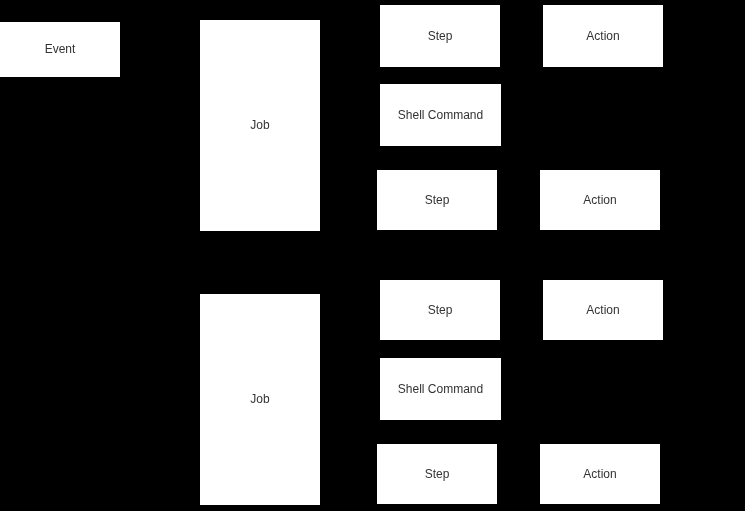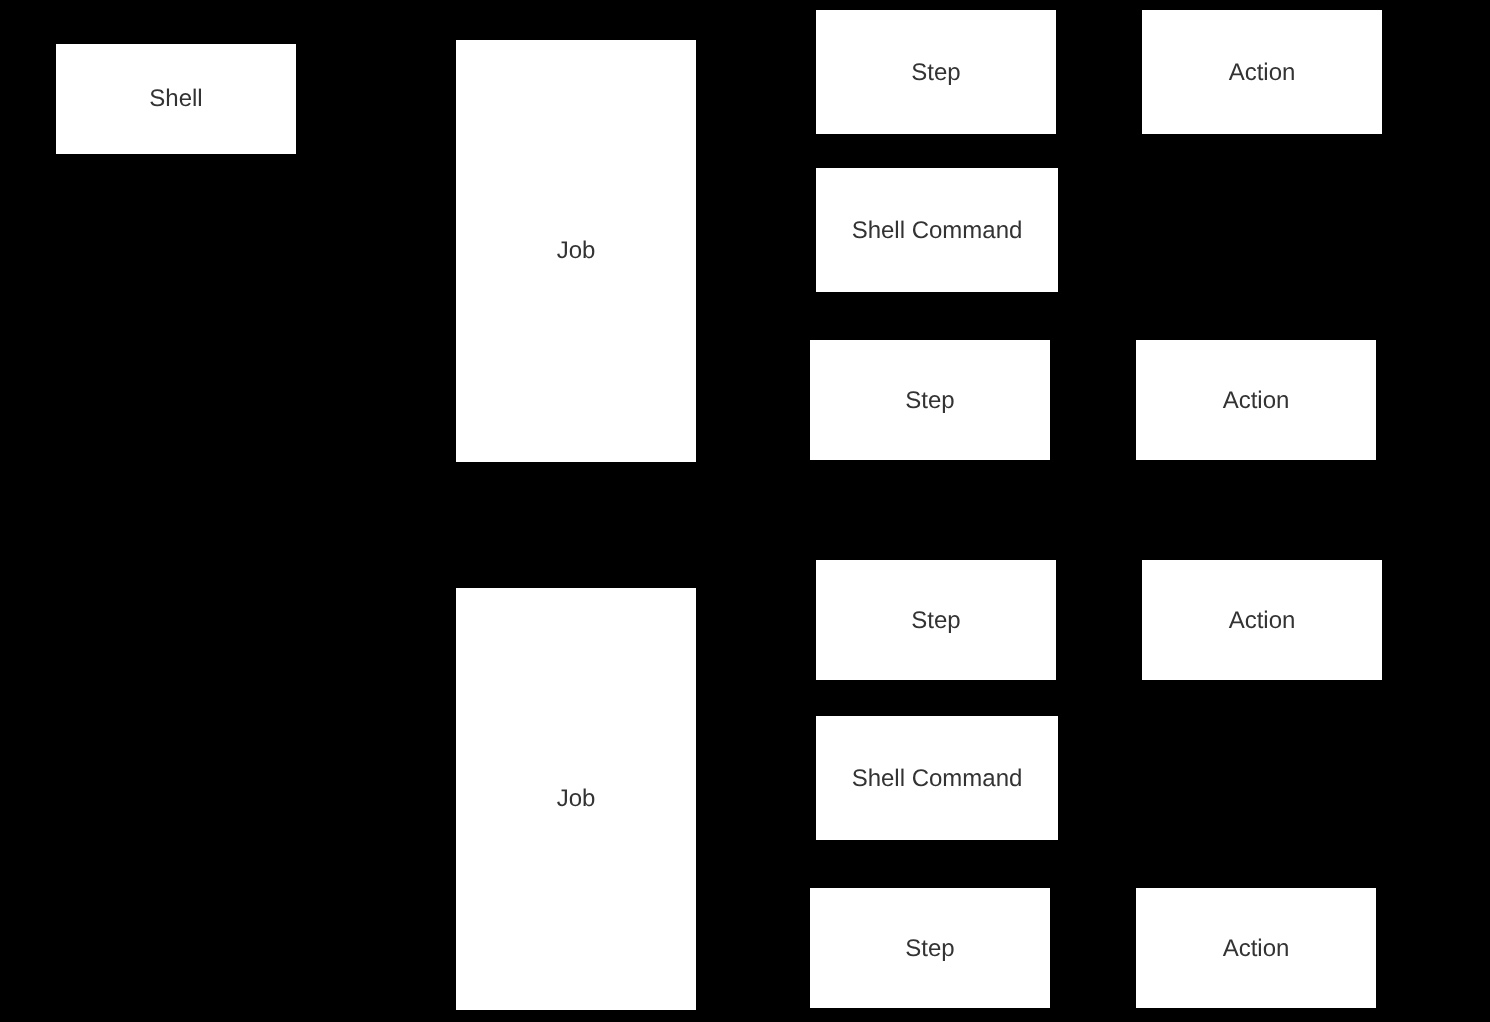--- a/index.html
+++ b/index.html
@@ -28,21 +28,20 @@
     position: absolute;
     background: var(--fill, #ffffff);
     color: var(--text, #333333);
     font-size: 12px;
     display: flex;
     align-items: center;
     justify-content: center;
     text-align: center;
     line-height: 1.2;
     padding: 2px;
-    margin-left: 28px;
   }
   
   .n-event   { left: 0px;   top: 22px;  width: 120px; height: 55px;  }
   .n-job1    { left: 200px; top: 20px;  width: 120px; height: 211px; }
   .n-step1   { left: 380px; top: 5px;   width: 120px; height: 62px;  }
   .n-action1 { left: 543px; top: 5px;   width: 120px; height: 62px;  }
   .n-shell1  { left: 380px; top: 84px;  width: 121px; height: 62px;  }
   .n-step2   { left: 377px; top: 170px; width: 120px; height: 60px;  }
   .n-action2 { left: 540px; top: 170px; width: 120px; height: 60px;  }
   .n-job2    { left: 200px; top: 294px; width: 120px; height: 211px; }
@@ -57,21 +56,21 @@
     top: 43px;
     width: 14px;
     height: 10px;
   }
 </style>
 </head>
 <body>
 
 <div class="canvas">
 
-  <div class="node n-event">Shell</div>
+  <div class="node n-event">Event</div>
 
   <svg class="arrow" viewBox="0 0 14 10" xmlns="http://www.w3.org/2000/svg">
     <line x1="0" y1="5" x2="6" y2="5" stroke="#000000" stroke-width="1.5"></line>
     <path d="M5,0 L13,5 L5,10 Z" fill="#000000"></path>
   </svg>
 
   <div class="node n-job1">Job</div>
 
   <div class="node n-step1">Step</div>
 

